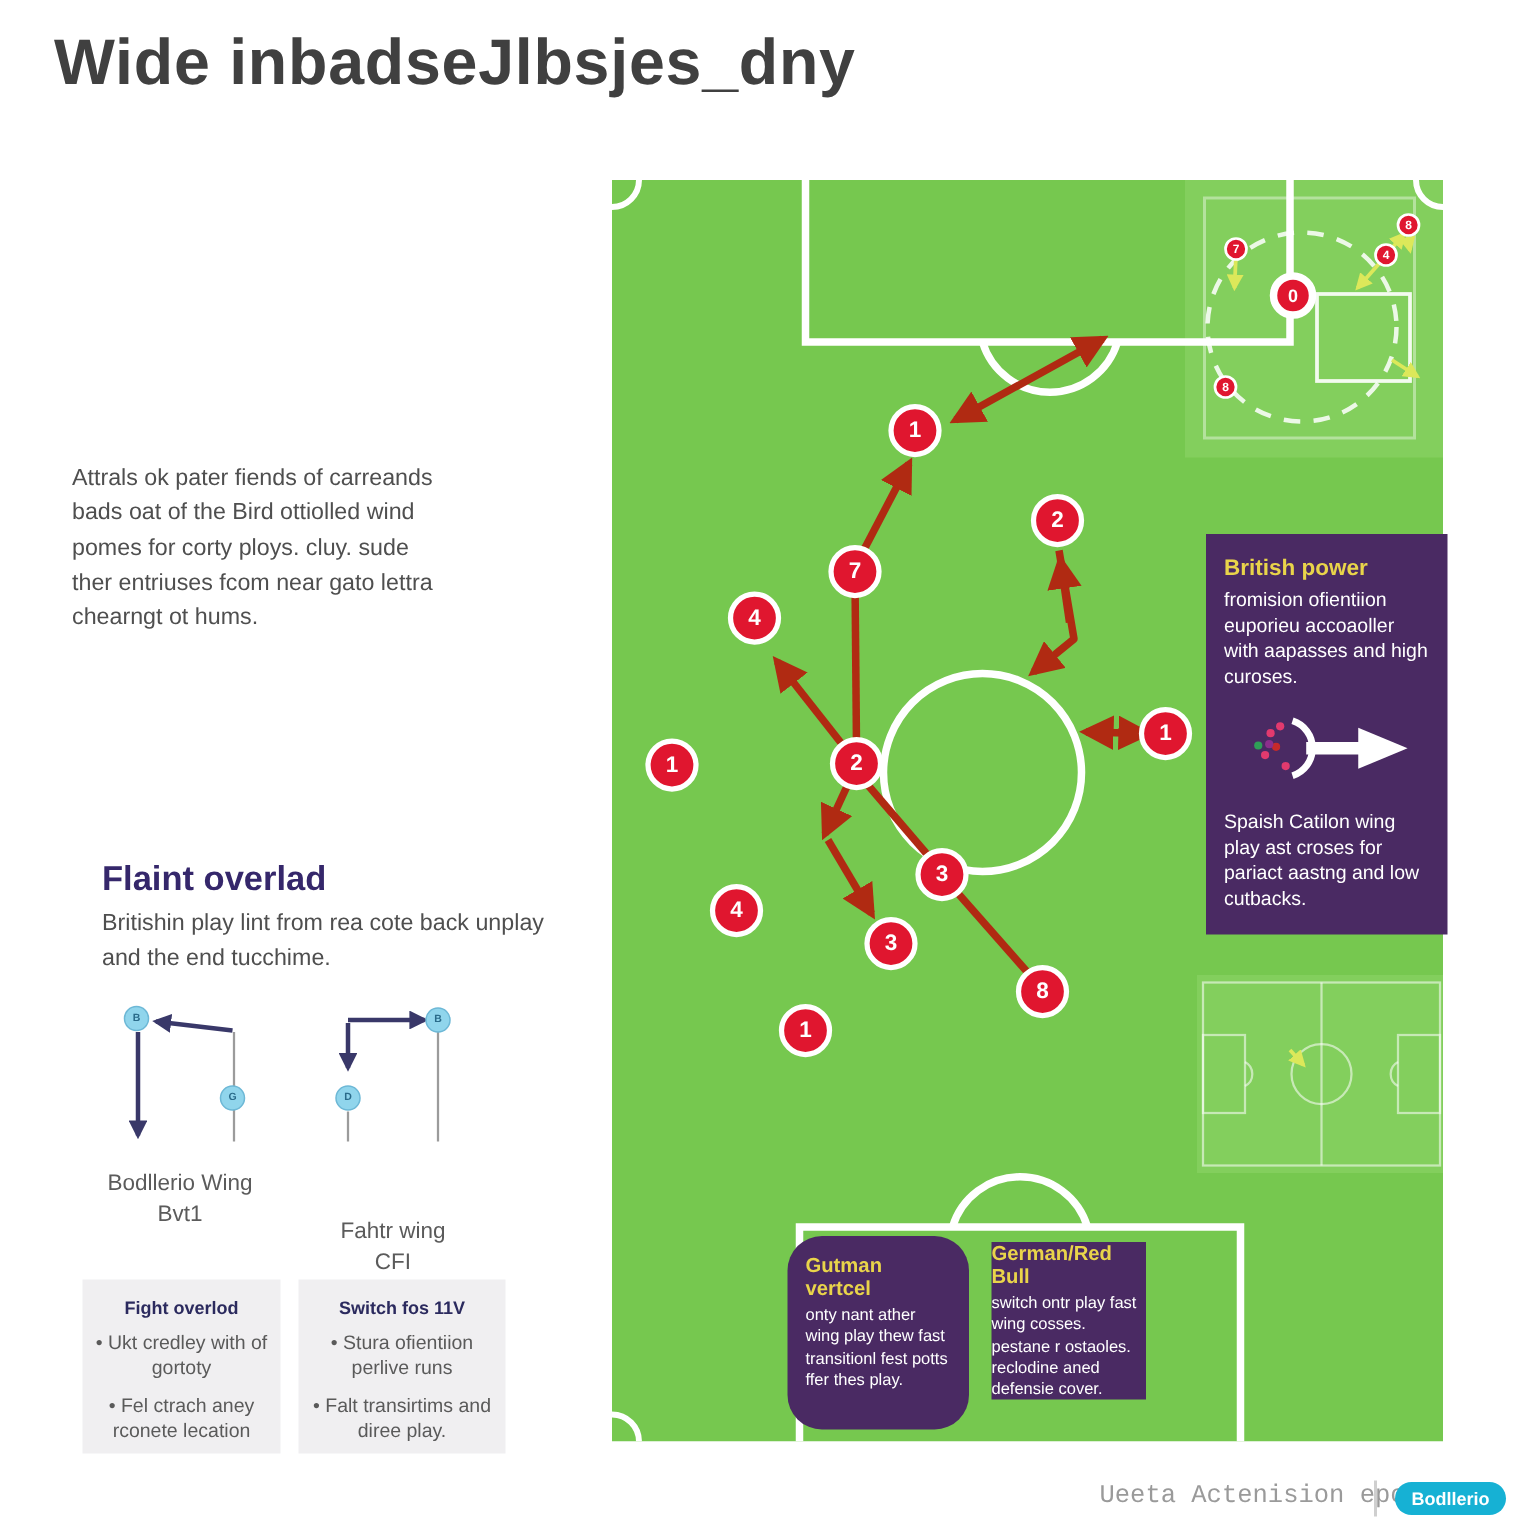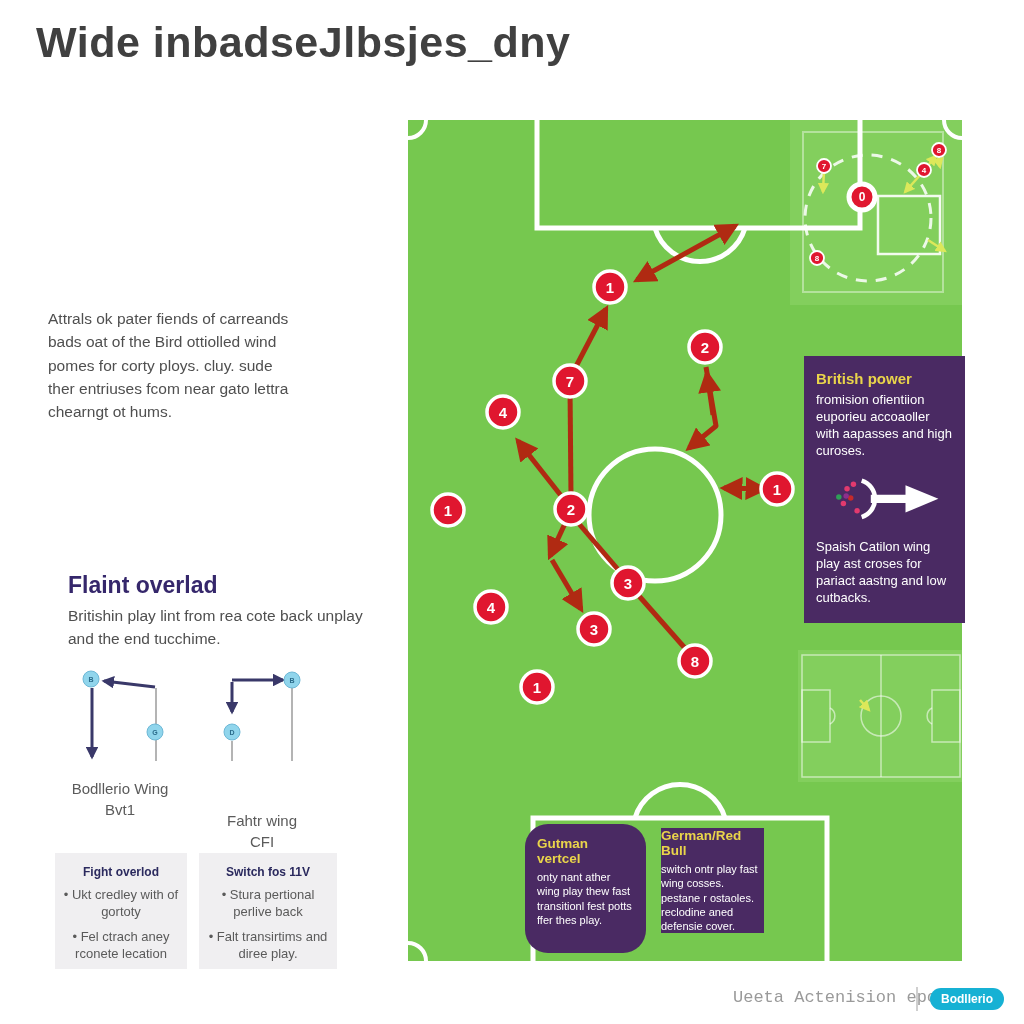--- a/index.html
+++ b/index.html
@@ -88,21 +88,21 @@
     <div>CFI</div>
   </div>
 
   <div id="graybox1" class="abs graybox">
     <div class="bh">Fight overlod</div>
     <div class="bullet">Ukt credley with of gortoty</div>
     <div class="bullet">Fel ctrach aney rconete lecation</div>
   </div>
   <div id="graybox2" class="abs graybox">
     <div class="bh">Switch fos 11V</div>
-    <div class="bullet">Stura pertional perlive back</div>
+    <div class="bullet">Stura ofientiion perlive runs</div>
     <div class="bullet">Falt transirtims and diree play.</div>
   </div>
 
   <svg id="pitch" class="abs" style="left:408px;top:120px" width="554" height="841" viewBox="0 0 554 841">
     <rect x="0" y="0" width="554" height="841" fill="#76c84f"></rect>
     <rect x="382" y="0" width="172" height="185" fill="#83cf5d"></rect>
     <rect x="390" y="530" width="164" height="132" fill="#83cf5d"></rect>
 
     <g stroke="#ffffff" fill="none">
       <path d="M129,0 V108 H452 V0" stroke-width="5"></path>

